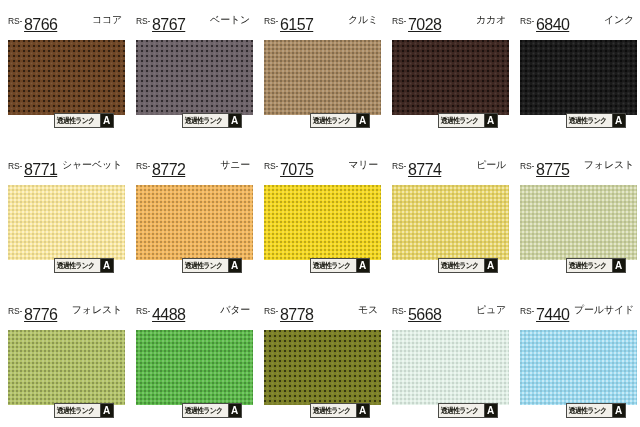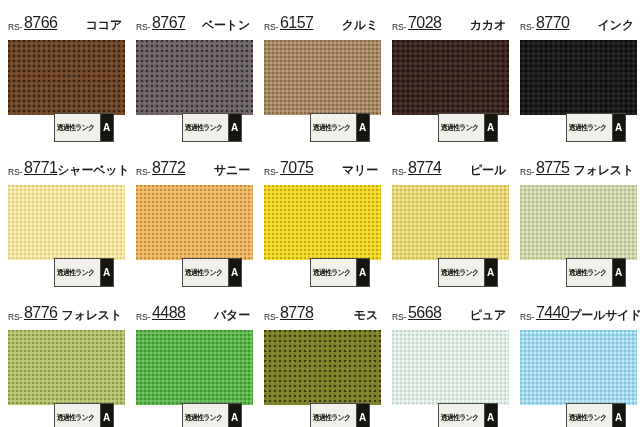--- a/index.html
+++ b/index.html
@@ -46,40 +46,40 @@
     right: 6px;
     top: 14px;
     height: 22px;
     display: flex;
     align-items: baseline;
     justify-content: space-between;
     white-space: nowrap;
   }
   .code {
     display: flex;
-    align-items: flex-end;
+    align-items: flex-start;
     color: #1d1d1b;
     letter-spacing: -0.3px;
   }
   .code-prefix {
     font-size: 8.5px;
     font-weight: 400;
     letter-spacing: -0.2px;
     transform: translateY(-0.5px);
   }
   .code-number {
     font-size: 16px;
     font-weight: 400;
     letter-spacing: -0.6px;
     margin-left: 2px;
     text-decoration: underline;
   }
   .color-name {
-    font-size: 12px;
-    font-weight: 700;
+    font-size: 10px;
+    font-weight: 400;
     color: #1d1d1b;
     letter-spacing: -0.2px;
     transform: translateY(-1px);
   }
 
   
   .chip {
     position: absolute;
     left: 8px;
     top: 40px;
@@ -112,21 +112,21 @@
       radial-gradient(circle at 1px 1px, rgba(255,255,255,0.45) 0.8px, transparent 1.2px);
     background-size: 4px 4px, 4px 4px;
     background-position: 0 0, 2px 2px;
   }
 
   
   .rank-badge {
     position: absolute;
     left: 54px;
     top: 113px;
-    height: 29px;
+    height: 15px;
     display: flex;
     align-items: stretch;
     border: 1px solid #4a4a46;
     background: #f2f0ea;
     box-sizing: border-box;
   }
   .rank-label {
     display: flex;
     align-items: center;
     justify-content: center;
@@ -212,21 +212,21 @@
         <div class="chip dark" style="background: rgb(61, 38, 32);"></div>
         <div class="rank-badge">
           <div class="rank-label">透過性ランク</div>
           <div class="rank-value">A</div>
         </div>
       </div>
       <div class="swatch-cell" style="left: 512px;">
         <div class="cell-header">
           <div class="code">
             <span class="code-prefix">RS-</span>
-            <span class="code-number">8770</span>
+            <span class="code-number">6840</span>
           </div>
           <div class="color-name">インク</div>
         </div>
         <div class="chip dark" style="background: rgb(26, 26, 26);"></div>
         <div class="rank-badge">
           <div class="rank-label">透過性ランク</div>
           <div class="rank-value">A</div>
         </div>
       </div>
     </div>

